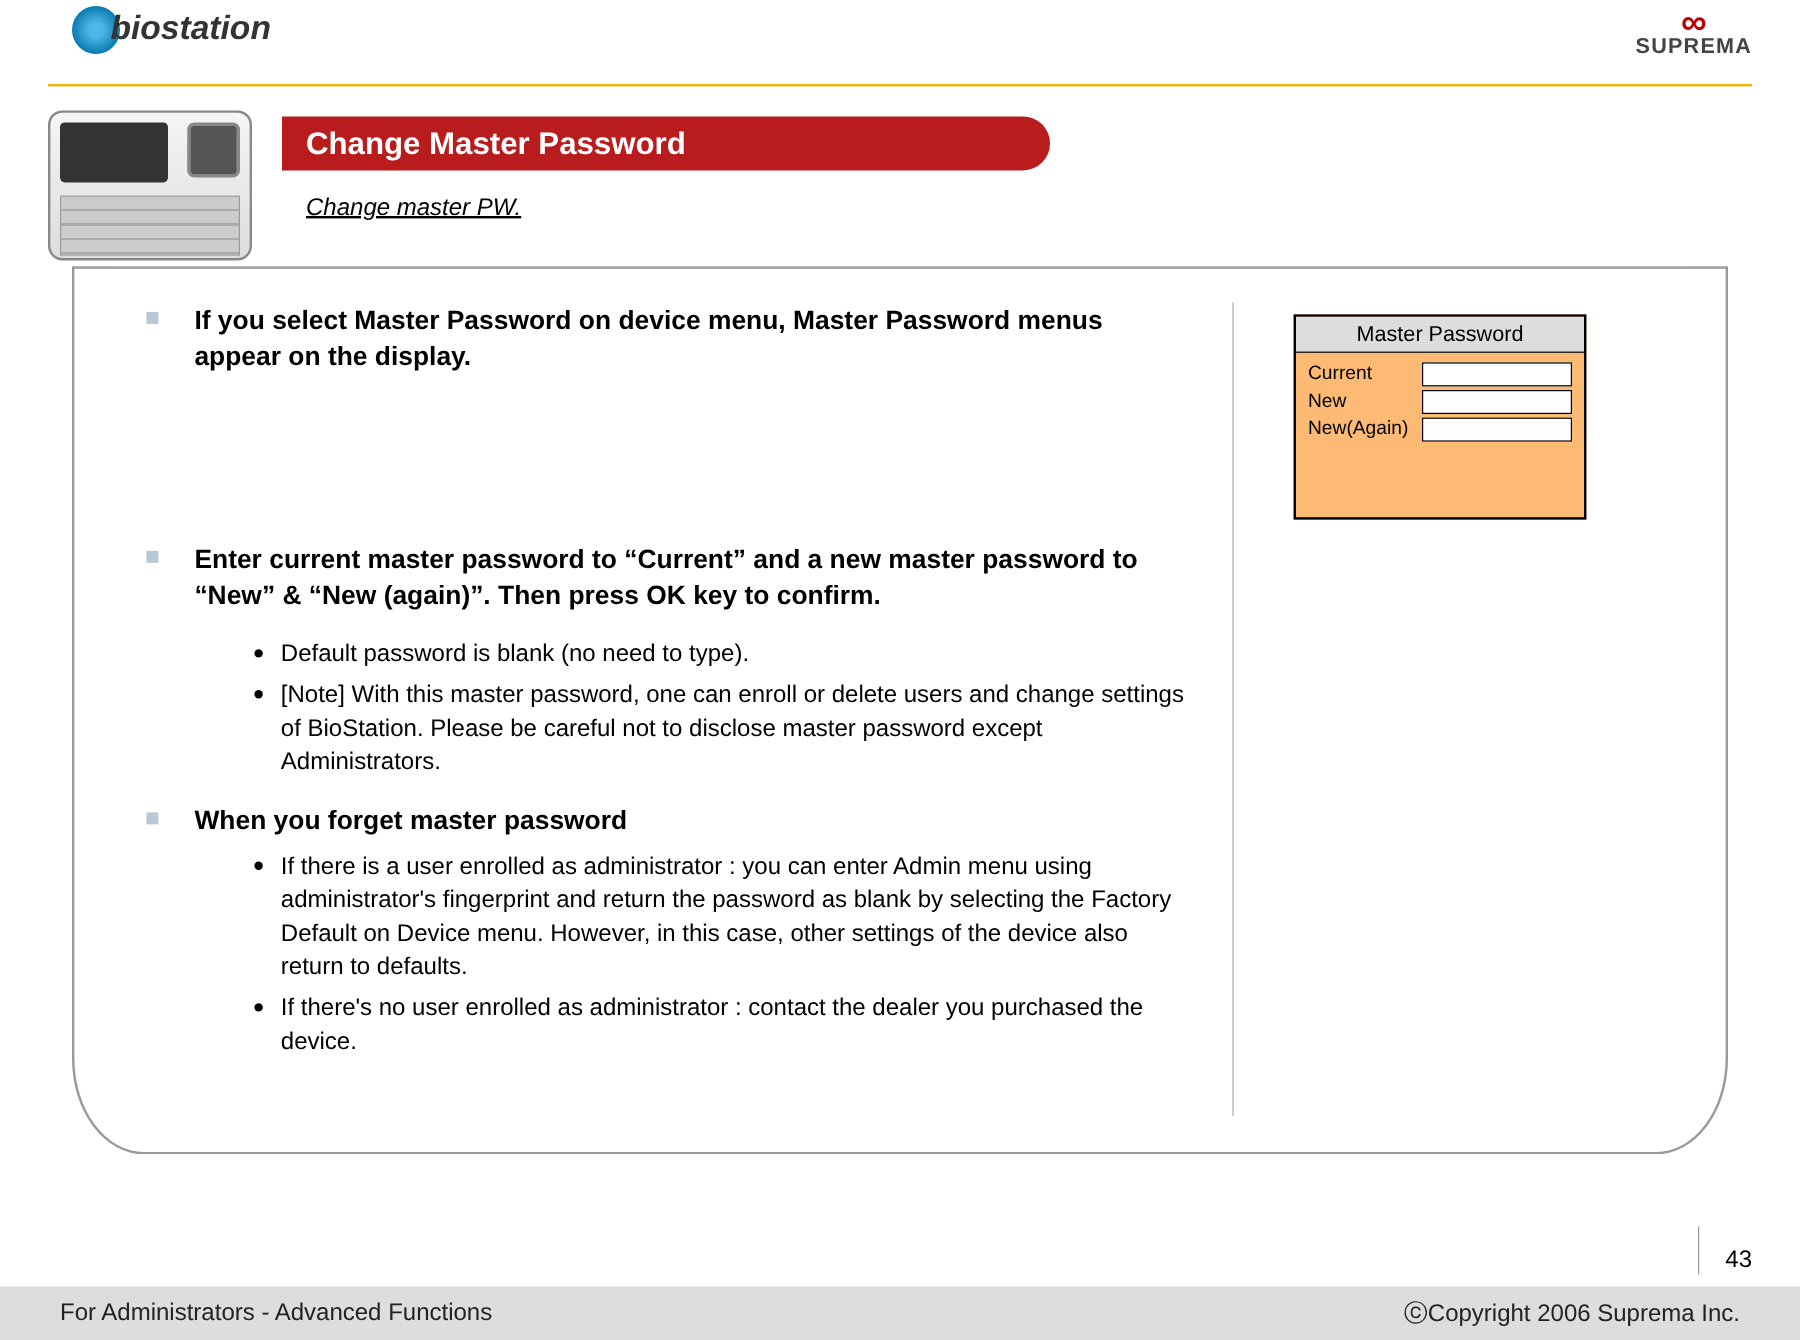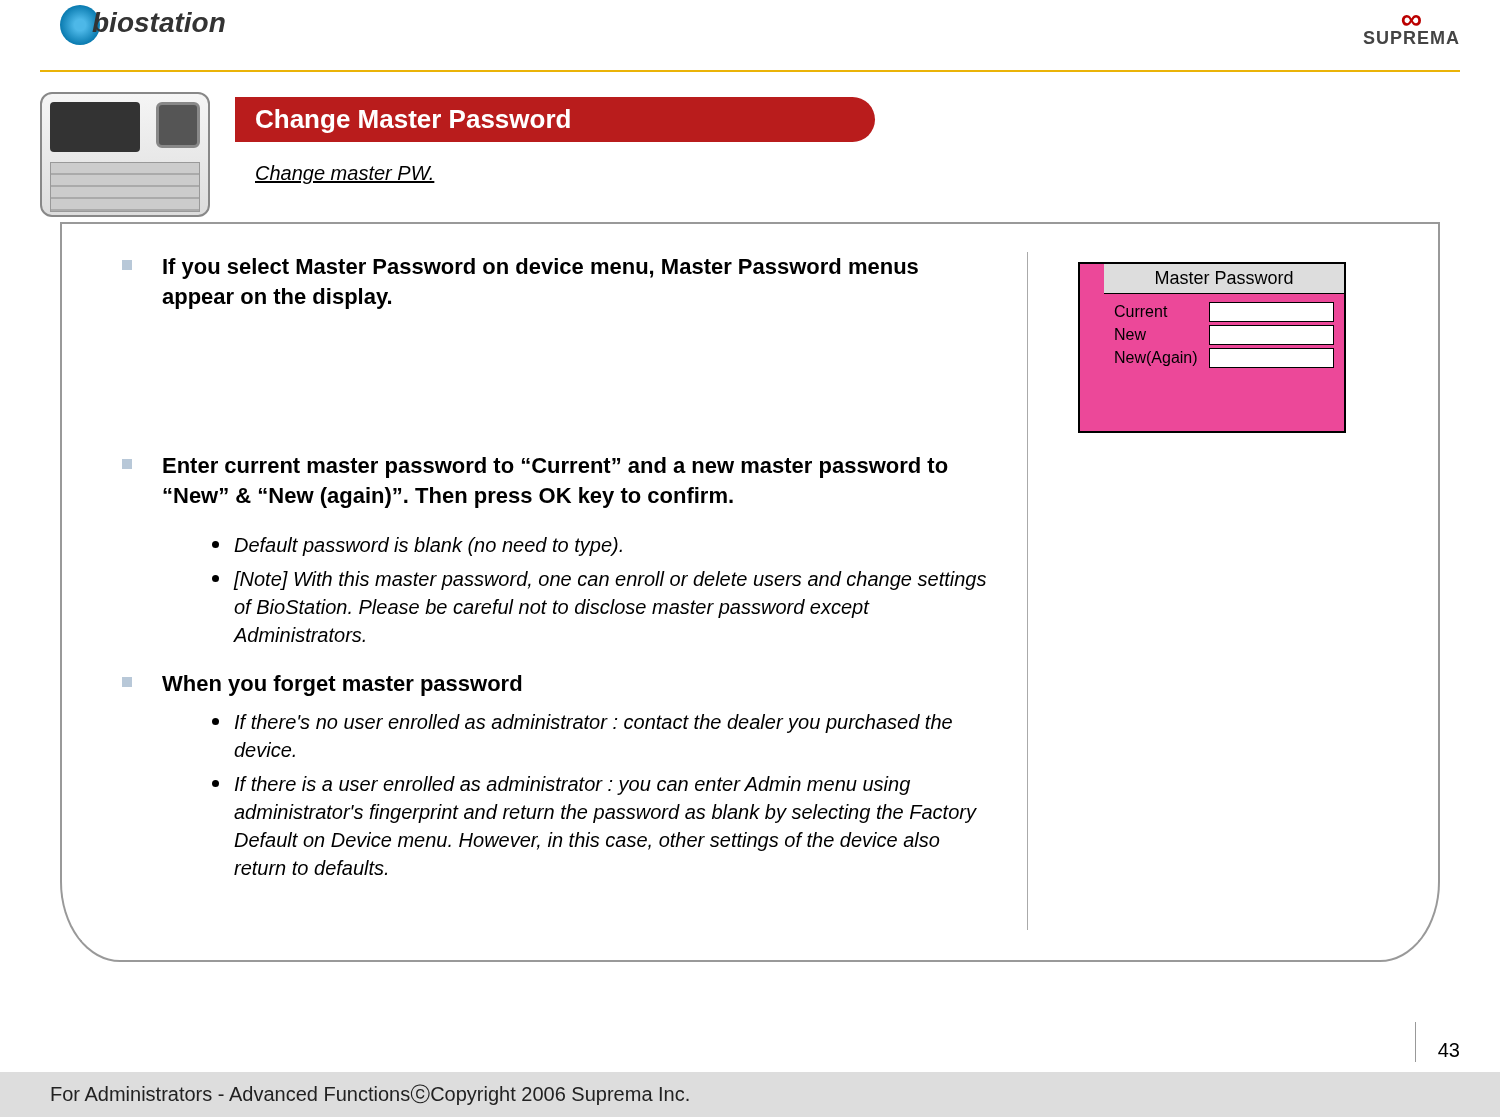--- a/index.html
+++ b/index.html
@@ -165,41 +165,39 @@
     font-weight: bold;
     line-height: 1.35;
   }
   .sub-list {
     margin-left: 90px;
     margin-bottom: 20px;
   }
   .sub-item {
     display: flex;
     margin-bottom: 6px;
-    font-style: italic;
   }
   .sub-item .dot {
     width: 7px;
     height: 7px;
     background: #000;
     border-radius: 50%;
     margin-top: 10px;
     margin-right: 15px;
     flex-shrink: 0;
   }
   .sub-item .txt {
     font-size: 20px;
     line-height: 1.4;
   }
   .spacer-lg { height: 120px; }
   .device-screen {
     width: 240px;
     border: 2px solid #000;
-    background: #ec4899;
-    padding-left: 24px;
+    background: #fdba74;
   }
   .device-screen .ds-title {
     background: #ddd;
     border-bottom: 1px solid #000;
     text-align: center;
     padding: 4px 0;
     font-size: 18px;
   }
   .device-screen .ds-body {
     padding: 8px 10px 60px 10px;
@@ -220,20 +218,21 @@
     background: #fff;
   }
   .footer {
     position: absolute;
     bottom: 0;
     left: 0;
     right: 0;
     height: 45px;
     background: #ddd;
     display: flex;
+    justify-content: space-between;
     align-items: center;
     padding: 0 50px;
     font-size: 20px;
     color: #222;
   }
   .page-num {
     position: absolute;
     right: 40px;
     bottom: 55px;
     border-left: 1px solid #999;
@@ -293,25 +292,25 @@
         </div>
       </div>
 
       <div class="bullet-main" style="margin-bottom:10px;">
         <div class="sq"></div>
         <div class="txt">When you forget master password</div>
       </div>
       <div class="sub-list">
         <div class="sub-item">
           <div class="dot"></div>
-          <div class="txt">If there's no user enrolled as administrator : contact the dealer you purchased the device.</div>
+          <div class="txt">If there is a user enrolled as administrator : you can enter Admin menu using administrator's fingerprint and return the password as blank by selecting the Factory Default on Device menu. However, in this case, other settings of the device also return to defaults.</div>
         </div>
         <div class="sub-item">
           <div class="dot"></div>
-          <div class="txt">If there is a user enrolled as administrator : you can enter Admin menu using administrator's fingerprint and return the password as blank by selecting the Factory Default on Device menu. However, in this case, other settings of the device also return to defaults.</div>
+          <div class="txt">If there's no user enrolled as administrator : contact the dealer you purchased the device.</div>
         </div>
       </div>
 
     </div>
 
     <div class="col-right">
       <div class="device-screen">
         <div class="ds-title">Master Password</div>
         <div class="ds-body">
           <div class="ds-row">

